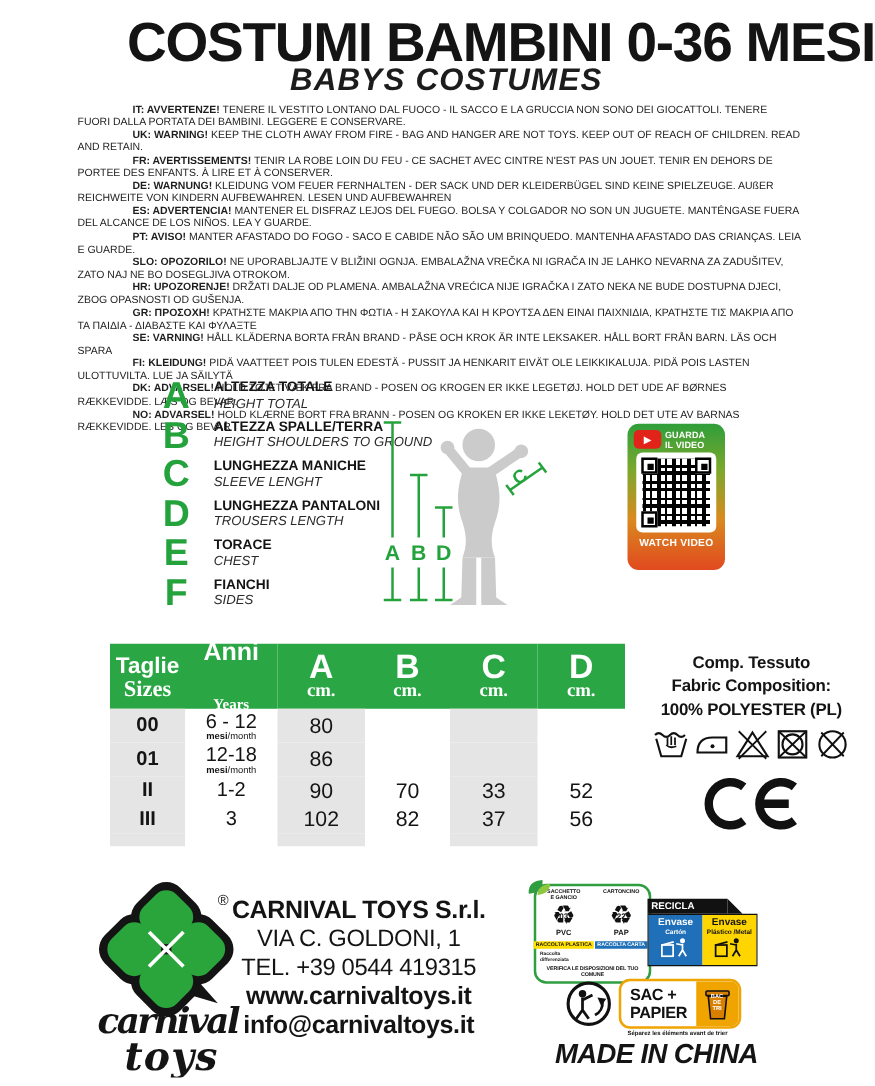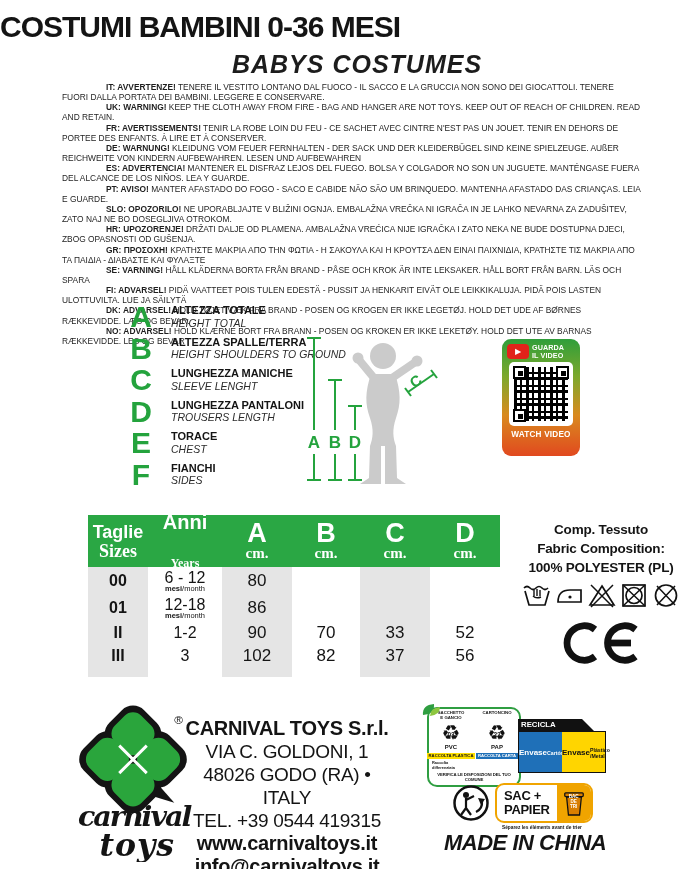--- a/index.html
+++ b/index.html
@@ -1,21 +1,21 @@
 <!DOCTYPE html>
 <html><head>
 <meta charset="utf-8">
 <style>
   html,body{margin:0;padding:0;background:#888;}
   #page{position:relative;width:700px;height:869px;background:#fff;overflow:hidden;
         font-family:"Liberation Sans",sans-serif;color:#141414;}
   .abs{position:absolute;}
 
   
-  .title{top:10px;left:0;right:0;text-align:left;font-size:30px;font-weight:900;letter-spacing:-1px;}
+  .title{top:10px;left:0;right:0;text-align:right;font-size:44px;font-weight:900;letter-spacing:-1px;}
   .subtitle{top:50px;left:14px;right:0;text-align:center;font-size:25px;font-style:italic;font-weight:600;letter-spacing:1px;color:#1c1c1c;}
 
   
   .warnings{left:62px;top:82px;width:580px;font-size:8.4px;line-height:10.15px;color:#1e1e1e;}
   .warnings b{font-weight:800;padding-left:44px;}
 
   
   .legend{left:124px;top:304px;display:flex;flex-direction:column;gap:6.5px;}
   .leg{display:flex;align-items:center;gap:13px;height:25px;}
   .ltr{width:34px;text-align:center;font-size:30px;font-weight:800;color:#24a33d;line-height:25px;}
@@ -88,21 +88,21 @@
   .esub{font-size:3.9px;margin-top:1px;font-weight:700;}
   .efoot{font-size:4.3px;font-weight:800;text-align:center;margin-top:2px;letter-spacing:-0.1px;}
   .leaf{position:absolute;left:-7px;top:-7px;}
 
   
   .recicla{left:518px;top:719px;width:88px;}
   .rheadrow{display:flex;height:12px;}
   .rhead{background:#111;color:#fff;font-size:7.8px;font-weight:800;line-height:12px;padding:0 3px;width:58px;}
   .rcut{width:0;height:0;border-bottom:12px solid #111;border-right:12px solid transparent;}
   .rpanels{display:flex;border:1px solid #111;}
-  .rp{width:43px;height:40px;display:flex;align-items:center;padding-top:2px;box-sizing:border-box;}
+  .rp{width:43px;height:40px;display:flex;flex-direction:column;align-items:center;padding-top:2px;box-sizing:border-box;text-align:right;}
   .rp .e1{font-size:8px;font-weight:800;line-height:8.5px;}
   .rp .e2{font-size:5.2px;line-height:6px;font-weight:700;}
   .rpb{background:#1f70b8;color:#fff;}
   .rpy{background:#ffd500;color:#111;}
 
   
   .triwrap{left:452px;top:783px;display:flex;align-items:center;gap:5px;}
   .capsule{display:flex;border:2px solid #f0a400;border-radius:9px;overflow:hidden;background:#fff;}
   .sacbox{padding:4px 7px;font-size:13px;font-weight:900;line-height:14px;letter-spacing:-0.3px;color:#111;}
   .bacbox{width:34px;background:#f0a400;display:flex;align-items:center;justify-content:center;position:relative;}
@@ -122,21 +122,21 @@
     <div class="w"><b>IT: AVVERTENZE!</b> <span>TENERE IL VESTITO LONTANO DAL FUOCO - IL SACCO E LA GRUCCIA NON SONO DEI GIOCATTOLI. TENERE FUORI DALLA PORTATA DEI BAMBINI. LEGGERE E CONSERVARE.</span></div>
     <div class="w"><b>UK: WARNING!</b> <span>KEEP THE CLOTH AWAY FROM FIRE - BAG AND HANGER ARE NOT TOYS. KEEP OUT OF REACH OF CHILDREN. READ AND RETAIN.</span></div>
     <div class="w"><b>FR: AVERTISSEMENTS!</b> <span>TENIR LA ROBE LOIN DU FEU - CE SACHET AVEC CINTRE N'EST PAS UN JOUET. TENIR EN DEHORS DE PORTEE DES ENFANTS. À LIRE ET À CONSERVER.</span></div>
     <div class="w"><b>DE: WARNUNG!</b> <span>KLEIDUNG VOM FEUER FERNHALTEN - DER SACK UND DER KLEIDERBÜGEL SIND KEINE SPIELZEUGE. AUßER REICHWEITE VON KINDERN AUFBEWAHREN. LESEN UND AUFBEWAHREN</span></div>
     <div class="w"><b>ES: ADVERTENCIA!</b> <span>MANTENER EL DISFRAZ LEJOS DEL FUEGO. BOLSA Y COLGADOR NO SON UN JUGUETE. MANTÉNGASE FUERA DEL ALCANCE DE LOS NIÑOS. LEA Y GUARDE.</span></div>
     <div class="w"><b>PT: AVISO!</b> <span>MANTER AFASTADO DO FOGO - SACO E CABIDE NÃO SÃO UM BRINQUEDO. MANTENHA AFASTADO DAS CRIANÇAS. LEIA E GUARDE.</span></div>
     <div class="w"><b>SLO: OPOZORILO!</b> <span>NE UPORABLJAJTE V BLIŽINI OGNJA. EMBALAŽNA VREČKA NI IGRAČA IN JE LAHKO NEVARNA ZA ZADUŠITEV, ZATO NAJ NE BO DOSEGLJIVA OTROKOM.</span></div>
     <div class="w"><b>HR: UPOZORENJE!</b> <span>DRŽATI DALJE OD PLAMENA. AMBALAŽNA VREĆICA NIJE IGRAČKA I ZATO NEKA NE BUDE DOSTUPNA DJECI, ZBOG OPASNOSTI OD GUŠENJA.</span></div>
     <div class="w"><b>GR: ΠΡΟΣΟΧΗ!</b> <span>ΚΡΑΤΗΣΤΕ ΜΑΚΡΙΑ ΑΠΟ ΤΗΝ ΦΩΤΙΑ - Η ΣΑΚΟΥΛΑ ΚΑΙ Η ΚΡΟΥΤΣΑ ΔΕΝ ΕΙΝΑΙ ΠΑΙΧΝΙΔΙΑ, ΚΡΑΤΗΣΤΕ ΤΙΣ ΜΑΚΡΙΑ ΑΠΟ ΤΑ ΠΑΙΔΙΑ - ΔΙΑΒΑΣΤΕ ΚΑΙ ΦΥΛΑΞΤΕ</span></div>
     <div class="w"><b>SE: VARNING!</b> <span>HÅLL KLÄDERNA BORTA FRÅN BRAND - PÅSE OCH KROK ÄR INTE LEKSAKER. HÅLL BORT FRÅN BARN. LÄS OCH SPARA</span></div>
-    <div class="w"><b>FI: ADVARSEL!</b> <span>PIDÄ VAATTEET POIS TULEN EDESTÄ - PUSSIT JA HENKARIT EIVÄT OLE LEIKKIKALUJA. PIDÄ POIS LASTEN ULOTTUVILTA. LUE JA SÄILYTÄ</span></div>
+    <div class="w"><b>FI: KLEIDUNG!</b> <span>PIDÄ VAATTEET POIS TULEN EDESTÄ - PUSSIT JA HENKARIT EIVÄT OLE LEIKKIKALUJA. PIDÄ POIS LASTEN ULOTTUVILTA. LUE JA SÄILYTÄ</span></div>
     <div class="w"><b>DK: ADVARSEL!</b> <span>HOLD TØJET VÆK FRA BRAND - POSEN OG KROGEN ER IKKE LEGETØJ. HOLD DET UDE AF BØRNES RÆKKEVIDDE. LÆS OG BEVAR.</span></div>
     <div class="w"><b>NO: ADVARSEL!</b> <span>HOLD KLÆRNE BORT FRA BRANN - POSEN OG KROKEN ER IKKE LEKETØY. HOLD DET UTE AV BARNAS RÆKKEVIDDE. LES OG BEVAR</span></div>
   </div>
 
   <div class="abs legend">
     <div class="leg">
         <div class="ltr">A</div>
         <div>
           <div class="it">ALTEZZA TOTALE</div>
           <div class="en">HEIGHT TOTAL</div>
@@ -401,21 +401,20 @@
     <text x="102" y="22" font-size="12" fill="#141414">®</text>
     <g font-family="DejaVu Serif, serif" font-style="italic" font-weight="bold" fill="#141414">
       <text x="4" y="126" font-size="29" letter-spacing="-2">carnival</text>
       <text x="26" y="156" font-size="32" letter-spacing="1">toys</text>
     </g>
   </svg>
 
   <div class="abs addr">
     <div class="a-name">CARNIVAL TOYS S.r.l.</div>
     <div class="a-line">VIA C. GOLDONI, 1</div>
-    <div class="a-line">48026 GODO (RA) • ITALY</div>
     <div class="a-line">TEL. +39 0544 419315</div>
     <div class="a-bold">www.carnivaltoys.it</div>
     <div class="a-bold">info@carnivaltoys.it</div>
   </div>
 
   <div class="abs ecoit">
     <svg class="leaf" width="20" height="16" viewBox="0 0 20 16">
       <path d="M1,13 Q0,3 12,2 Q13,12 1,13 Z" fill="#2f9e41"></path>
       <path d="M8,14 Q8,6 18,5 Q18,13 8,14 Z" fill="#8dc63f"></path>
     </svg>

